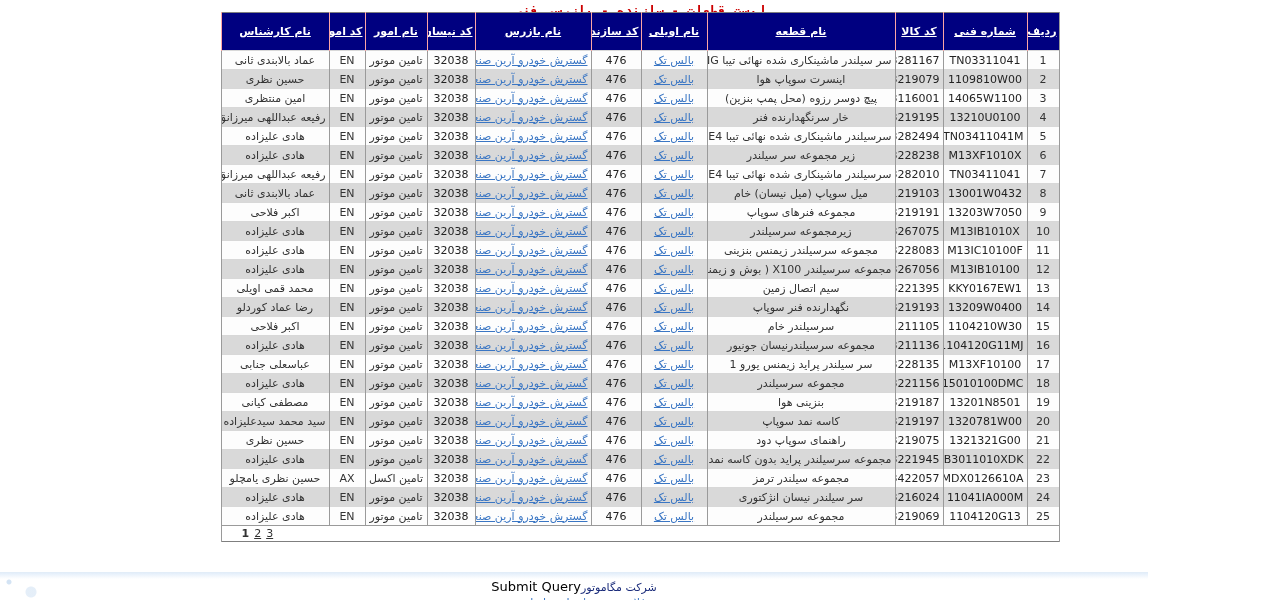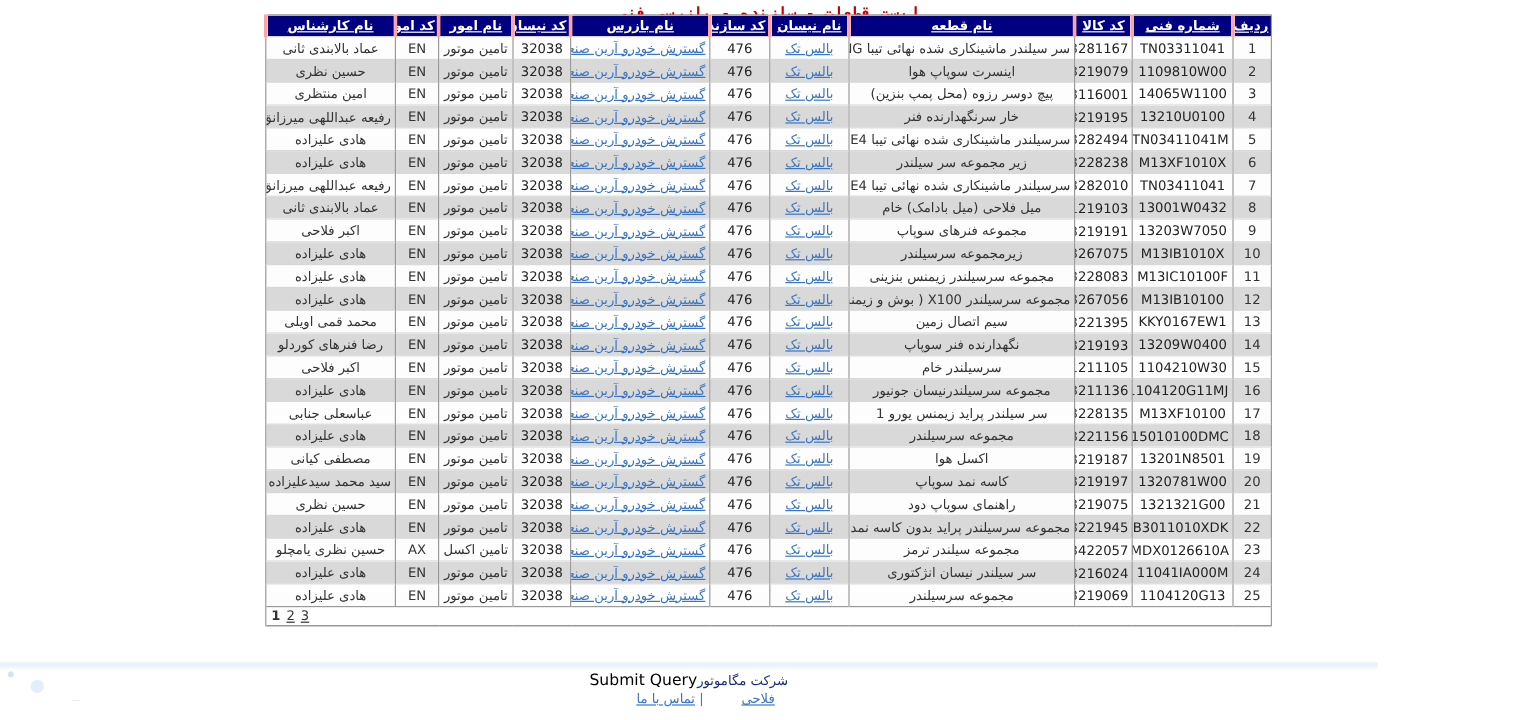--- a/index.html
+++ b/index.html
@@ -14,38 +14,38 @@
 
   table.parts {
     width: 838px; margin: 0 auto; border-collapse: collapse;
     direction: rtl; table-layout: fixed;
     border: 1px solid #7f7f7f;
     font-size: 11px; color: #333333;
   }
   table.parts th {
     background: #000080; color: #ffffff; font-weight: bold;
     text-decoration: underline; font-size: 11px;
-    height: 18px; padding: 2px 2px;
-    border-left: 3px solid #fca5a5; border-right: 1px solid #9a9a9a;
+    height: 18px; padding: 12px 2px;
+    border-left: 1px solid #fca5a5; border-right: 1px solid #9a9a9a;
     white-space: nowrap; overflow: hidden; cursor: pointer;
   }
   table.parts td {
     height: 19px; padding: 0 3px; text-align: center;
     border-left: 1px solid #9a9a9a; border-right: 1px solid #9a9a9a;
     border-top: 1px solid #d8d8d8;
     white-space: nowrap; overflow: hidden;
   }
   table.parts tr.odd td  { background: #fdfdfd; }
   table.parts tr.even td { background: #d9d9d9; }
   table.parts a.cell-link { color: #3a76c4; text-decoration: underline; cursor: pointer; }
   td.c-tech_no, td.c-item_code, td.c-inspector_code, td.c-maker_code { color: #222; }
 
   tr.pager-row td {
     background: #ffffff; text-align: left; direction: ltr;
-    height: 15px; padding: 1px 4px; border-top: 1px solid #9a9a9a;
+    height: 15px; padding: 1px 20px; border-top: 1px solid #9a9a9a;
   }
   .pager a, .pager span { margin-right: 5px; font-size: 11px; color: #333; }
   .pager span.current { font-weight: bold; text-decoration: none; }
   .pager a { text-decoration: underline; cursor: pointer; }
 
   .footer-band {
     position: relative; margin-top: 30px; height: 48px; width: 1148px;
     background-color: #ffffff;
     background-image:
       radial-gradient(circle at 9px 9px,  rgba(168,200,233,0.50) 2px, transparent 3px),
@@ -81,21 +81,21 @@
       <col style="width: 62px;">
       <col style="width: 36px;">
       <col style="width: 108px;">
     </colgroup>
   <thead>
     <tr id="header-row">
         <th>ردیف</th>
         <th>شماره فنی</th>
         <th>کد کالا</th>
         <th>نام قطعه</th>
-        <th>نام نیسان</th>
+        <th>نام اویلی</th>
         <th>کد سازنده</th>
         <th>نام بازرس</th>
         <th>کد نیسان</th>
         <th>نام امور</th>
         <th>کد امور</th>
         <th>نام کارشناس</th>
       </tr>
   </thead>
   <tbody id="table-body">
       <tr class="odd">
@@ -186,21 +186,21 @@
         <td class="c-inspector_name"><a class="cell-link">گسترش خودرو آرین صنعت</a></td>
         <td class="c-inspector_code">32038</td>
         <td class="c-dept_name">تامین موتور</td>
         <td class="c-dept_code">EN</td>
         <td class="c-expert_name">رفیعه عبداللهی میرزانق</td>
       </tr>
       <tr class="even">
         <td class="c-radif">8</td>
         <td class="c-tech_no">13001W0432</td>
         <td class="c-item_code">1219103</td>
-        <td class="c-part_name">میل فلاحی (میل بادامک) خام</td>
+        <td class="c-part_name">میل سوپاپ (میل نیسان) خام</td>
         <td class="c-maker_name"><a class="cell-link">بالس تک</a></td>
         <td class="c-maker_code">476</td>
         <td class="c-inspector_name"><a class="cell-link">گسترش خودرو آرین صنعت</a></td>
         <td class="c-inspector_code">32038</td>
         <td class="c-dept_name">تامین موتور</td>
         <td class="c-dept_code">EN</td>
         <td class="c-expert_name">عماد بالابندی ثانی</td>
       </tr>
       <tr class="odd">
         <td class="c-radif">9</td>
@@ -271,21 +271,21 @@
         <td class="c-radif">14</td>
         <td class="c-tech_no">13209W0400</td>
         <td class="c-item_code">3219193</td>
         <td class="c-part_name">نگهدارنده فنر سوپاپ</td>
         <td class="c-maker_name"><a class="cell-link">بالس تک</a></td>
         <td class="c-maker_code">476</td>
         <td class="c-inspector_name"><a class="cell-link">گسترش خودرو آرین صنعت</a></td>
         <td class="c-inspector_code">32038</td>
         <td class="c-dept_name">تامین موتور</td>
         <td class="c-dept_code">EN</td>
-        <td class="c-expert_name">رضا فنرهای کوردلو</td>
+        <td class="c-expert_name">رضا عماد کوردلو</td>
       </tr>
       <tr class="odd">
         <td class="c-radif">15</td>
         <td class="c-tech_no">1104210W30</td>
         <td class="c-item_code">1211105</td>
         <td class="c-part_name">سرسیلندر خام</td>
         <td class="c-maker_name"><a class="cell-link">بالس تک</a></td>
         <td class="c-maker_code">476</td>
         <td class="c-inspector_name"><a class="cell-link">گسترش خودرو آرین صنعت</a></td>
         <td class="c-inspector_code">32038</td>
@@ -329,21 +329,21 @@
         <td class="c-inspector_name"><a class="cell-link">گسترش خودرو آرین صنعت</a></td>
         <td class="c-inspector_code">32038</td>
         <td class="c-dept_name">تامین موتور</td>
         <td class="c-dept_code">EN</td>
         <td class="c-expert_name">هادی علیزاده</td>
       </tr>
       <tr class="odd">
         <td class="c-radif">19</td>
         <td class="c-tech_no">13201N8501</td>
         <td class="c-item_code">3219187</td>
-        <td class="c-part_name">اکسل هوا</td>
+        <td class="c-part_name">بنزینی هوا</td>
         <td class="c-maker_name"><a class="cell-link">بالس تک</a></td>
         <td class="c-maker_code">476</td>
         <td class="c-inspector_name"><a class="cell-link">گسترش خودرو آرین صنعت</a></td>
         <td class="c-inspector_code">32038</td>
         <td class="c-dept_name">تامین موتور</td>
         <td class="c-dept_code">EN</td>
         <td class="c-expert_name">مصطفی کیانی</td>
       </tr>
       <tr class="even">
         <td class="c-radif">20</td>

